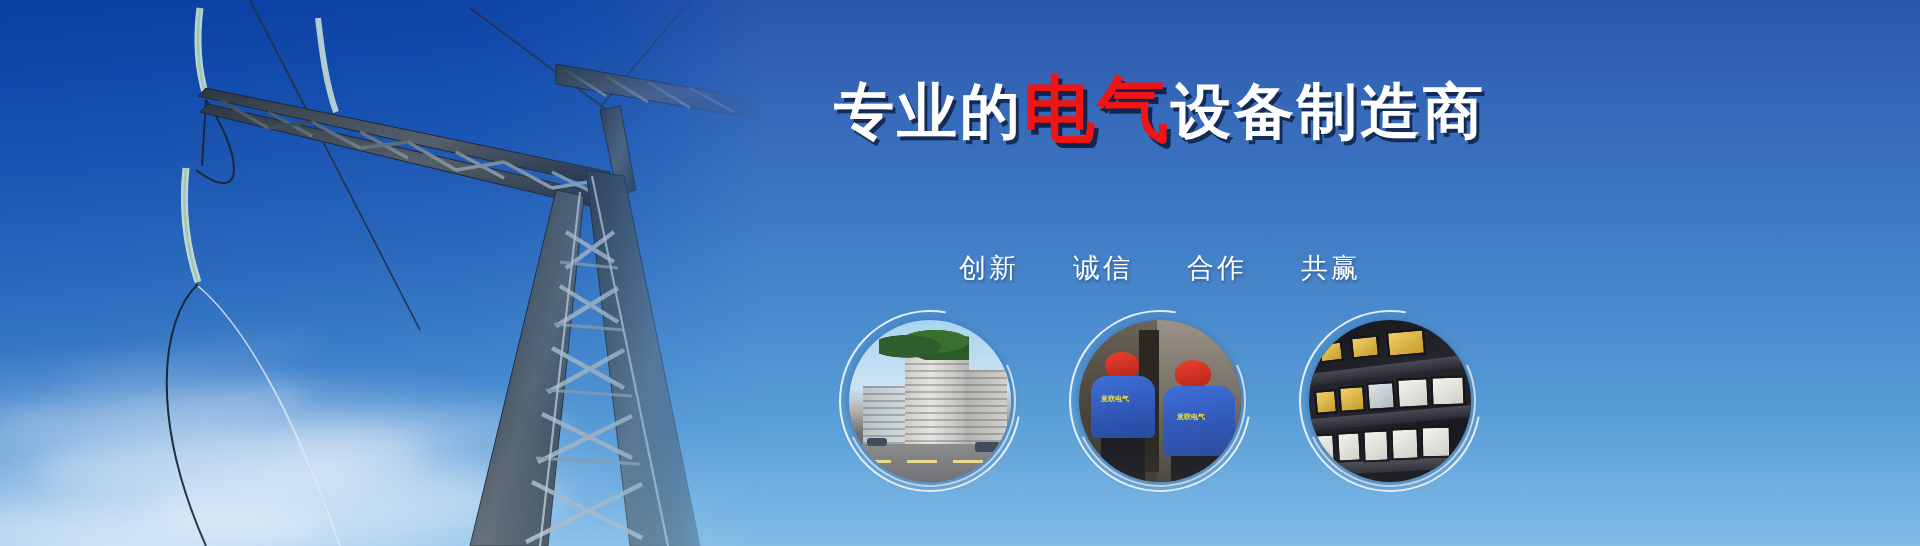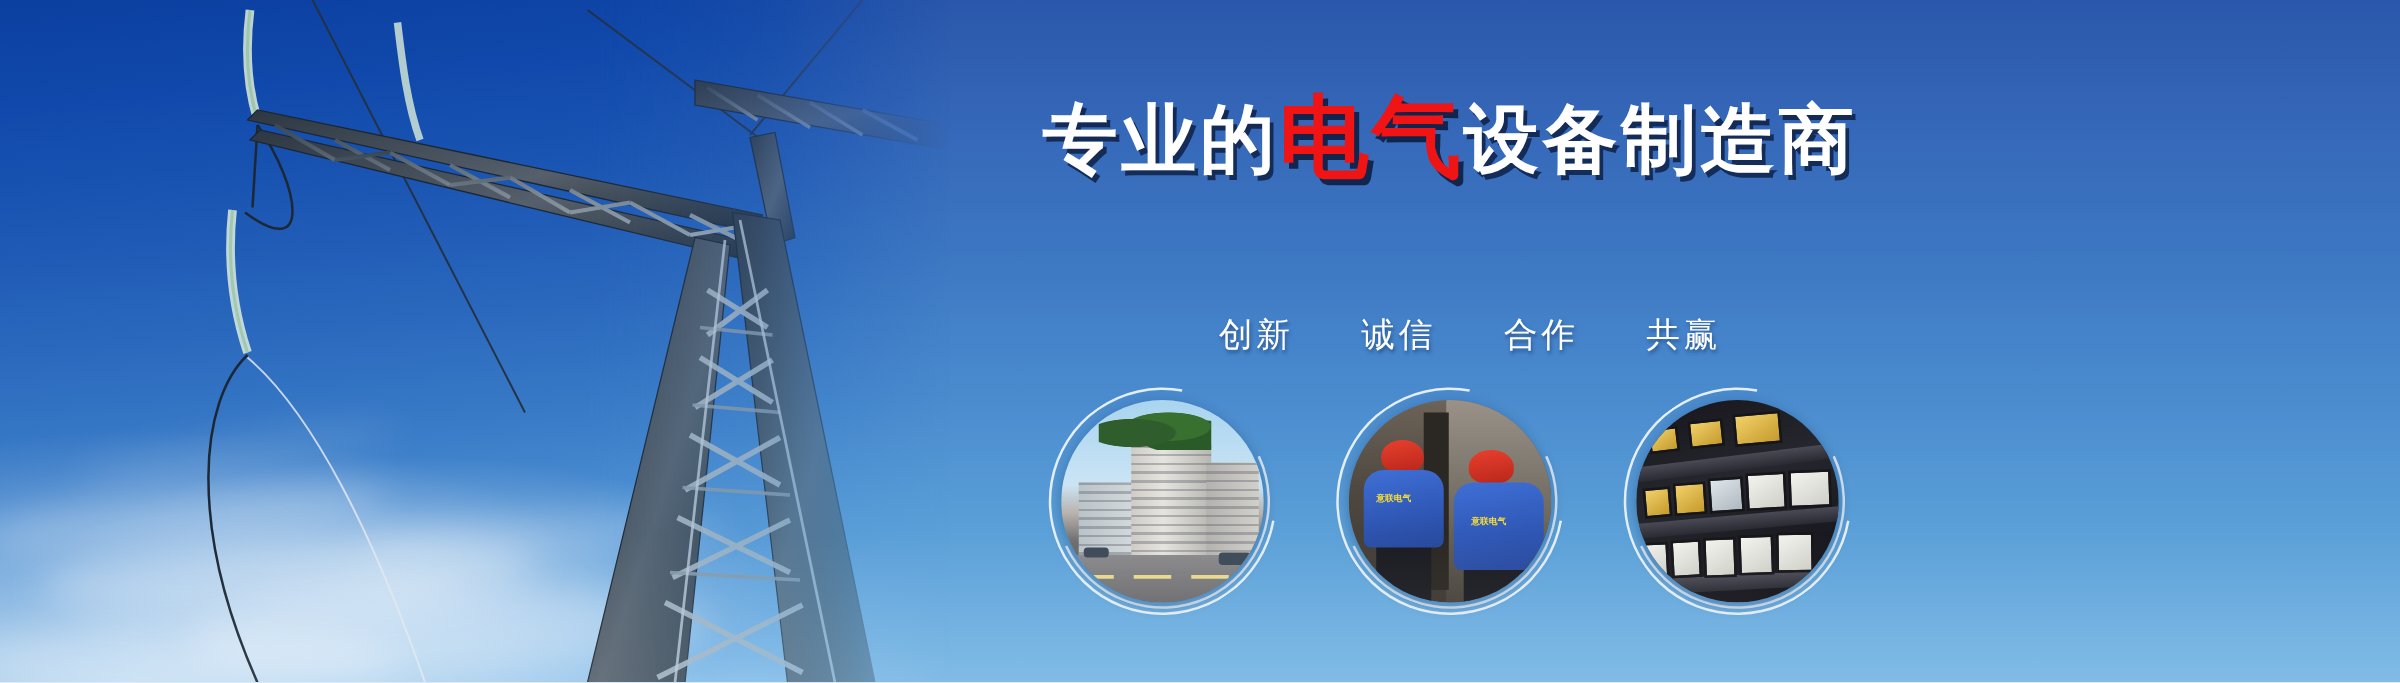--- a/index.html
+++ b/index.html
@@ -89,21 +89,21 @@
     display: block;
     color: #ffffff;
     font-size: 24px;
     letter-spacing: 2px;
     white-space: nowrap;
     text-align: center;
   }
 
   .keywords {
     position: absolute;
-    left: 16px; top: 250px;
+    left: 0; top: 250px;
     width: 1000px;
     display: flex;
     justify-content: center;
     gap: 54px;
   }
   .keyword {
     color: #ffffff;
     font-size: 27px;
     letter-spacing: 3px;
     white-space: nowrap;

